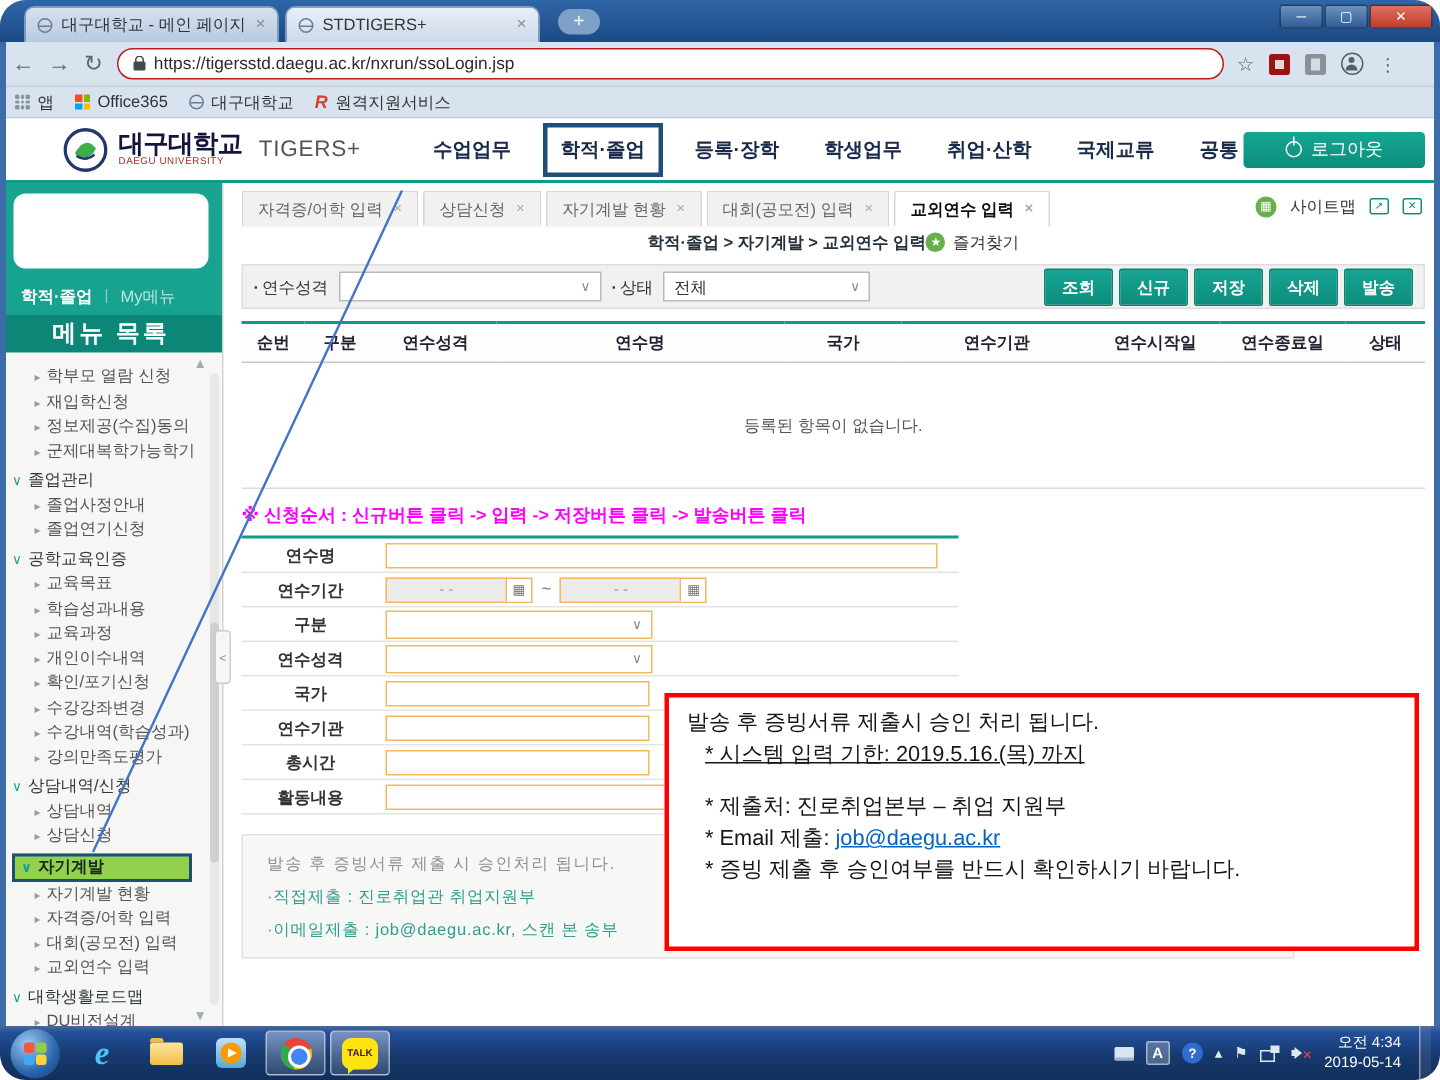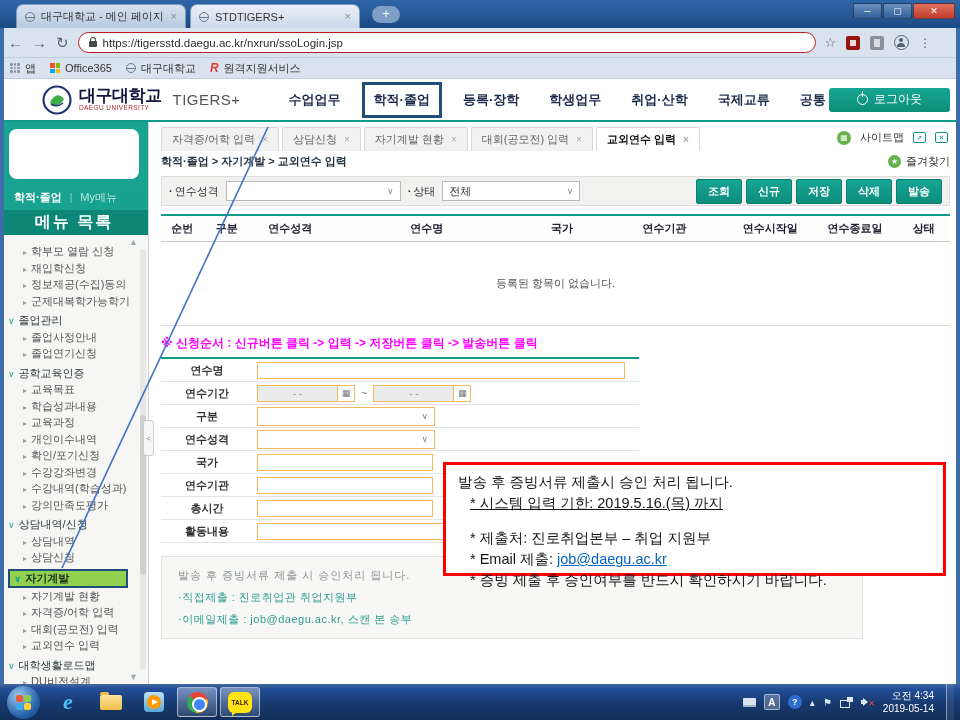--- a/index.html
+++ b/index.html
@@ -1,17 +1,17 @@
 <!DOCTYPE html>
 <html><head>
 <meta charset="utf-8">
 <style>
   * { box-sizing: border-box; margin: 0; padding: 0; }
   body { font-family: "Liberation Sans", "DejaVu Sans", sans-serif; background:#fff; }
-  .screen { position:relative; width:960px; height:720px; overflow:hidden; background:#fff; }
+  .screen { position:relative; width:960px; height:720px; overflow:hidden; background:#fff;border-radius:17px; }
 
   
   .titlebar { position:absolute; top:0; left:0; right:0; height:28px;
     background:linear-gradient(#2f66a7,#1b4a85); }
   .btab { position:absolute; top:4px; height:24px; border-radius:7px 7px 0 0;
     background:linear-gradient(#e9eff8,#ccd9ea); border:1px solid #7f9cc0; border-bottom:none;
     display:flex; align-items:center; gap:6px; padding:0 8px; font-size:11px; color:#333; }
   .btab1 { left:16px; width:170px; background:linear-gradient(#d6e1f0,#b9cadf); }
   .btab2 { left:190px; width:170px; }
   .btab .tab-title { flex:1; overflow:hidden; white-space:nowrap; }
@@ -108,21 +108,21 @@
   .tabstrip { display:flex; align-items:flex-end; height:24px; position:relative; }
   .wtab { display:flex; align-items:center; gap:7px; padding:4px 10px; font-size:11px; color:#666;
     background:#f1f1f1; border:1px solid #d7d7d7; border-bottom:none; margin-right:3px; border-radius:2px 2px 0 0; }
   .wtab.active { background:#fff; color:#101010; font-weight:bold; }
   .wtab .wtab-x { color:#aaa; font-size:10px; }
   .strip-right { position:absolute; right:2px; top:3px; display:flex; gap:9px; align-items:center; font-size:11px; color:#333; }
   .sm-ic { width:14px; height:14px; border-radius:50%; background:#67b04b; color:#fff; font-size:8px;
     display:flex; align-items:center; justify-content:center; }
   .wins-ic { width:13px; height:11px; border:1px solid #13907f; border-radius:2px; position:relative; color:#13907f; font-size:7px; text-align:center; line-height:9px; }
 
-  .crumb-row { display:flex; justify-content:space-between; align-items:center; height:21px; }
+  .crumb-row { display:flex; justify-content:center; align-items:center; height:21px; }
   .breadcrumb { font-size:11px; font-weight:bold; color:#24323f; }
   .fav { display:flex; align-items:center; gap:5px; font-size:11px; color:#333; }
   .fav-ic { width:13px; height:13px; border-radius:50%; background:#67b04b; color:#fff; font-size:8px;
     display:flex; align-items:center; justify-content:center; }
 
   .filterbar { margin-top:4px; height:30px; background:#f1f1f0; border:1px solid #ddd;
     display:flex; align-items:center; gap:7px; padding:0 7px; }
   .flabel { font-size:11px; color:#333; }
   .flabel::before { content:"·"; font-weight:bold; margin-right:2px; }
   .fselect { height:20px; background:#fff; border:1px solid #b9b9b9; display:flex; align-items:center;
@@ -157,21 +157,21 @@
   .sel { width:178px; height:19px; border:1px solid #f3b95f; background:#fff; display:flex;
     align-items:center; justify-content:flex-end; padding:0 6px; }
 
   .panel { width:702px; margin-top:13px; background:#f7f7f6; border:1px solid #e2e2e0;
     padding:11px 16px; font-size:11px; }
   .panel-title { color:#8a948f; letter-spacing:1px; }
   .panel-line { color:#2f9d8d; margin-top:7px; letter-spacing:.5px; }
 
   
   .anno-svg { position:absolute; inset:0; z-index:55; pointer-events:none; }
-  .red-box { position:absolute; left:443px; top:462px; width:503px; height:114px; background:#fff;
+  .red-box { position:absolute; left:443px; top:462px; width:503px; height:172px; background:#fff;
     border:3px solid #f00; z-index:60; padding:7px 10px 5px 12px; font-size:14.5px; color:#161616; }
   .rb-line { line-height:21px; white-space:nowrap; }
   .rb-ind { padding-left:12px; }
   .rb-ind2 { padding-left:26px; }
   .rb-gap { height:14px; }
   .u { text-decoration:underline; }
   .rb-link { color:#0563c1; text-decoration:underline; }
 
   
   .taskbar { position:absolute; bottom:0; left:0; right:0; height:36px;

